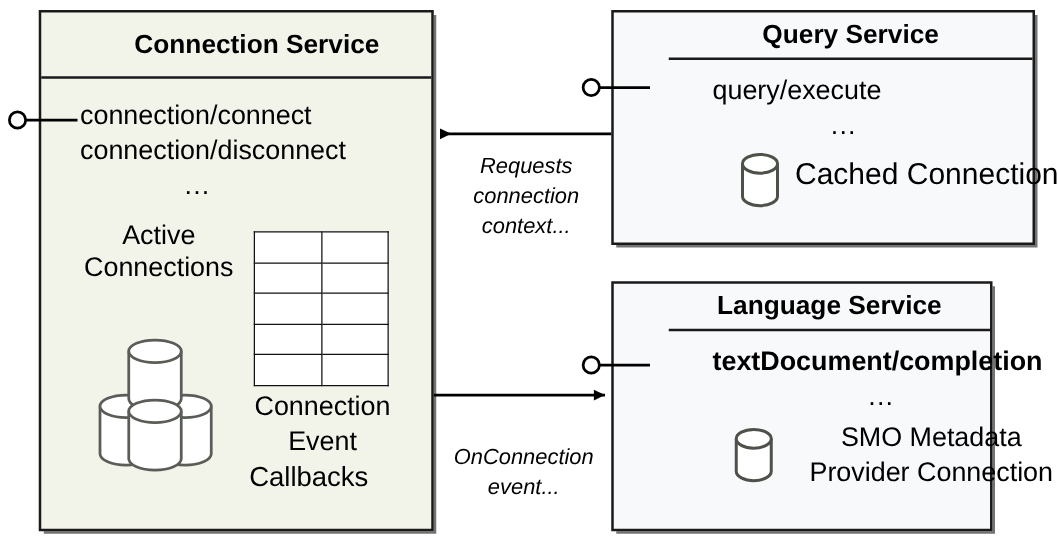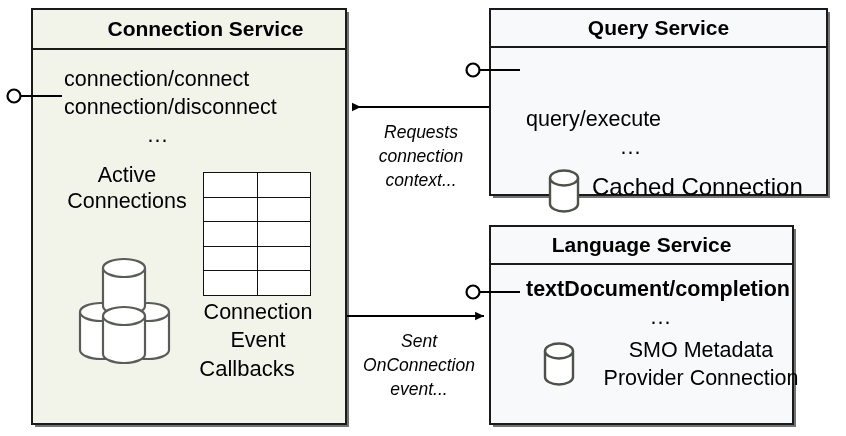--- a/index.html
+++ b/index.html
@@ -20,21 +20,21 @@
   }
 
   
   .component {
     position: absolute;
     box-sizing: border-box;
     border: 2px solid #1a1a1a;
     box-shadow: 3px 3px 0 -1px rgba(0,0,0,0.55);
   }
   .comp-green { background: #f2f4ea; }
-  .comp-grey  { background: #f8f9fb; }
+  .comp-grey  { background: #f8f9fb; padding-left: 44px; }
 
   .comp-header {
     box-sizing: border-box;
     width: 100%;
     text-align: center;
     font-weight: bold;
     color: #000000;
     border-bottom: 2px solid #1a1a1a;
     display: flex;
     align-items: center;
@@ -104,21 +104,21 @@
     padding: 0;
   }
 </style>
 </head>
 <body>
 
 <div id="canvas">
 
   <div class="component comp-green" style="left:31px; top:8px; width:316px; height:417px;">
 
-    <div class="comp-header" style="height:40px; font-size:21px;padding-left:33px;">Connection Service</div>
+    <div class="comp-header" style="height:53px; font-size:21px;padding-left:33px;">Connection Service</div>
 
     <div class="comp-body" style="height:375px;border-radius:22px;">
 
       <div class="op-text" style="left:31px; top:17px; font-size:21.5px;">connection/connect</div>
 
       <div class="op-text" style="left:31px; top:45px; font-size:21.5px;">connection/disconnect</div>
 
       <div class="ellipsis" style="left:0; top:73px; width:250px; font-size:21.5px;">...</div>
 
       <div class="centered-text" style="left:14px; top:113px; width:160px; font-size:21.5px;">Active</div>
@@ -177,21 +177,21 @@
       <div class="centered-text" style="left:150px; top:250px; width:150px; font-size:21.5px;">Connection</div>
       <div class="centered-text" style="left:150px; top:278px; width:150px; font-size:21.5px;">Event</div>
       <div class="centered-text" style="left:139px; top:306px; width:150px; font-size:22px;">Callbacks</div>
     </div>
   </div>
 
   <div class="component comp-grey" style="left:489px; top:8px; width:339px; height:188px;">
 
     <div class="comp-header" style="height:38px; font-size:21px;">Query Service</div>
 
-    <div class="comp-body" style="height:146px;margin-top:47px;">
+    <div class="comp-body" style="height:146px;">
 
       <div class="op-text" style="left:35px; top:12px; font-size:21.5px;">query/execute</div>
 
       <div class="ellipsis" style="left:0; top:40px; width:280px; font-size:21.5px;">...</div>
 
       <div class="icon" style="left:55px; top:72px;">
         <svg width="40" height="48" viewBox="0 0 40 48">
           <g class="cyl-stroke-dark">
             <path d="M4,11 L4,37 A14,7.5 0 0 0 32,37 L32,11"></path>
             <ellipse cx="18" cy="11" rx="14" ry="7.5"></ellipse>
@@ -254,17 +254,16 @@
 
     <line class="wire" x1="489" y1="107" x2="352" y2="107" marker-end="url(#arrowLeft)"></line>
 
     <line class="wire" x1="347" y1="316" x2="484" y2="316" marker-end="url(#arrowRight)"></line>
   </svg>
 
   <div class="edge-label" style="left:357px; top:122px; width:128px; font-size:17.5px;">Requests</div>
   <div class="edge-label" style="left:357px; top:146px; width:128px; font-size:17.5px;">connection</div>
   <div class="edge-label" style="left:357px; top:170px; width:128px; font-size:17.5px;">context...</div>
 
-  <div class="edge-label" style="left:353px; top:331px; width:132px; font-size:17.5px;">Sent</div>
   <div class="edge-label" style="left:353px; top:379px; width:132px; font-size:17.5px;">event...</div>
   <div class="edge-label" style="left:353px; top:355px; width:132px; font-size:17.5px;">OnConnection</div>
 
 </div>
 
 </body></html>

